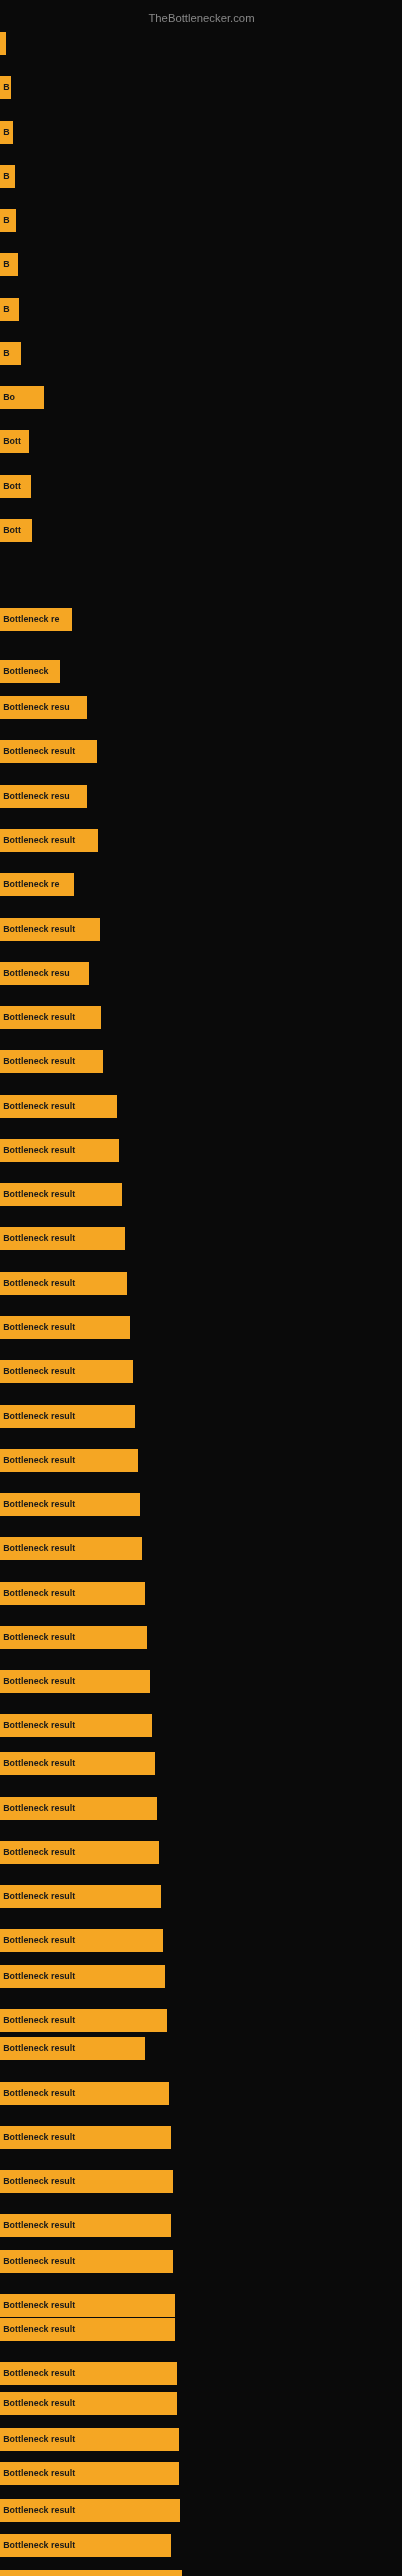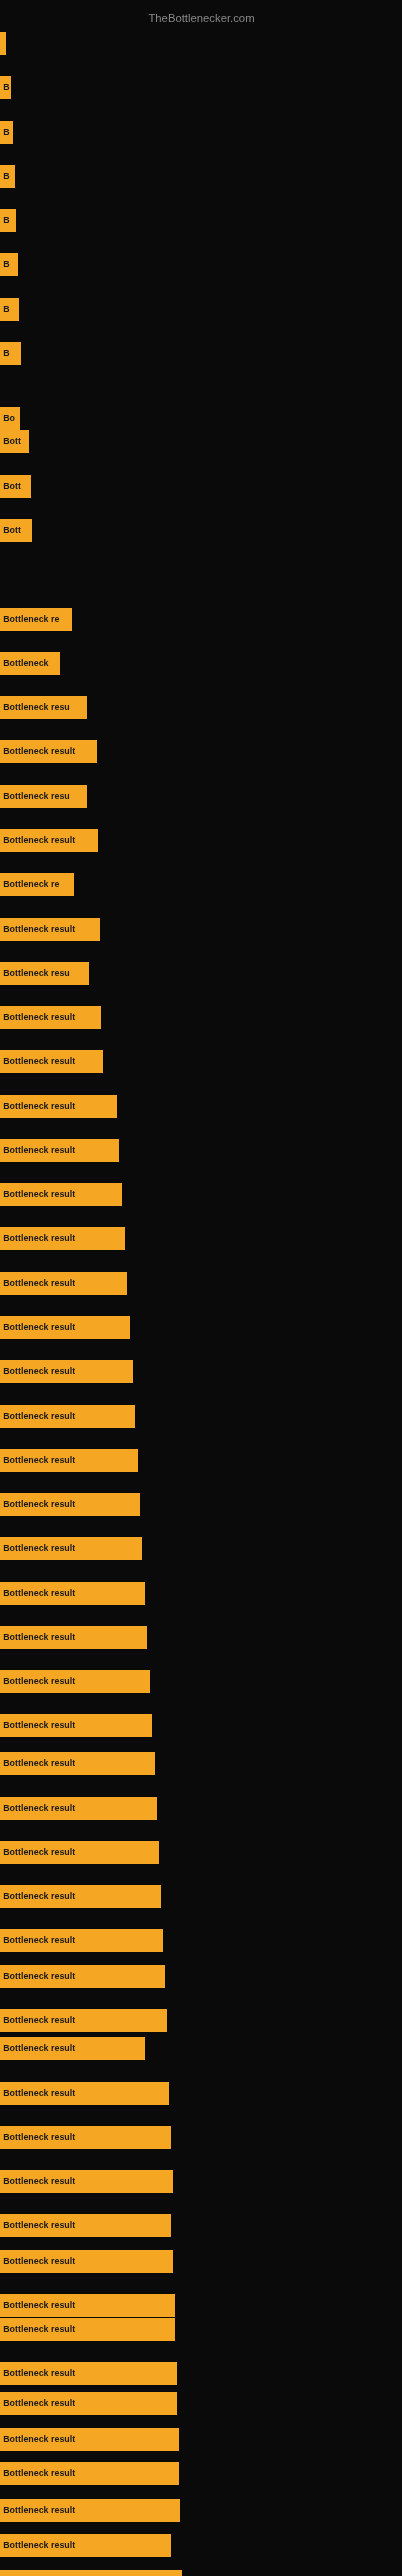--- a/index.html
+++ b/index.html
@@ -96,21 +96,21 @@
       <div class="bar" style="width: 19.3px;">
         <span class="bar-label">B</span>
       </div>
     </div>
     <div class="bar-item" style="position: absolute; top: 310px; left: 0px; width: 100%;">
       <div class="bar" style="width: 21px;">
         <span class="bar-label">B</span>
       </div>
     </div>
     <div class="bar-item" style="position: absolute; top: 354px; left: 0px; width: 100%;">
-      <div class="bar" style="width: 20px; margin-top: 21px;">
+      <div class="bar" style="width: 44px;">
         <span class="bar-label">Bo</span>
       </div>
     </div>
     <div class="bar-item" style="position: absolute; top: 398px; left: 0px; width: 100%;">
       <div class="bar" style="width: 29px;">
         <span class="bar-label">Bott</span>
       </div>
     </div>
     <div class="bar-item" style="position: absolute; top: 443px; left: 0px; width: 100%;">
       <div class="bar" style="width: 31px;">
@@ -121,21 +121,21 @@
       <div class="bar" style="width: 32px;">
         <span class="bar-label">Bott</span>
       </div>
     </div>
     <div class="bar-item" style="position: absolute; top: 576px; left: 0px; width: 100%;">
       <div class="bar" style="width: 72px;">
         <span class="bar-label">Bottleneck re</span>
       </div>
     </div>
     <div class="bar-item" style="position: absolute; top: 620px; left: 0px; width: 100%;">
-      <div class="bar" style="width: 60px;">
+      <div class="bar" style="width: 60px; margin-top: 8px;">
         <span class="bar-label">Bottleneck</span>
       </div>
     </div>
     <div class="bar-item" style="position: absolute; top: 664px; left: 0px; width: 100%;">
       <div class="bar" style="width: 87px;">
         <span class="bar-label">Bottleneck resu</span>
       </div>
     </div>
     <div class="bar-item" style="position: absolute; top: 708px; left: 0px; width: 100%;">
       <div class="bar" style="width: 97px;">

